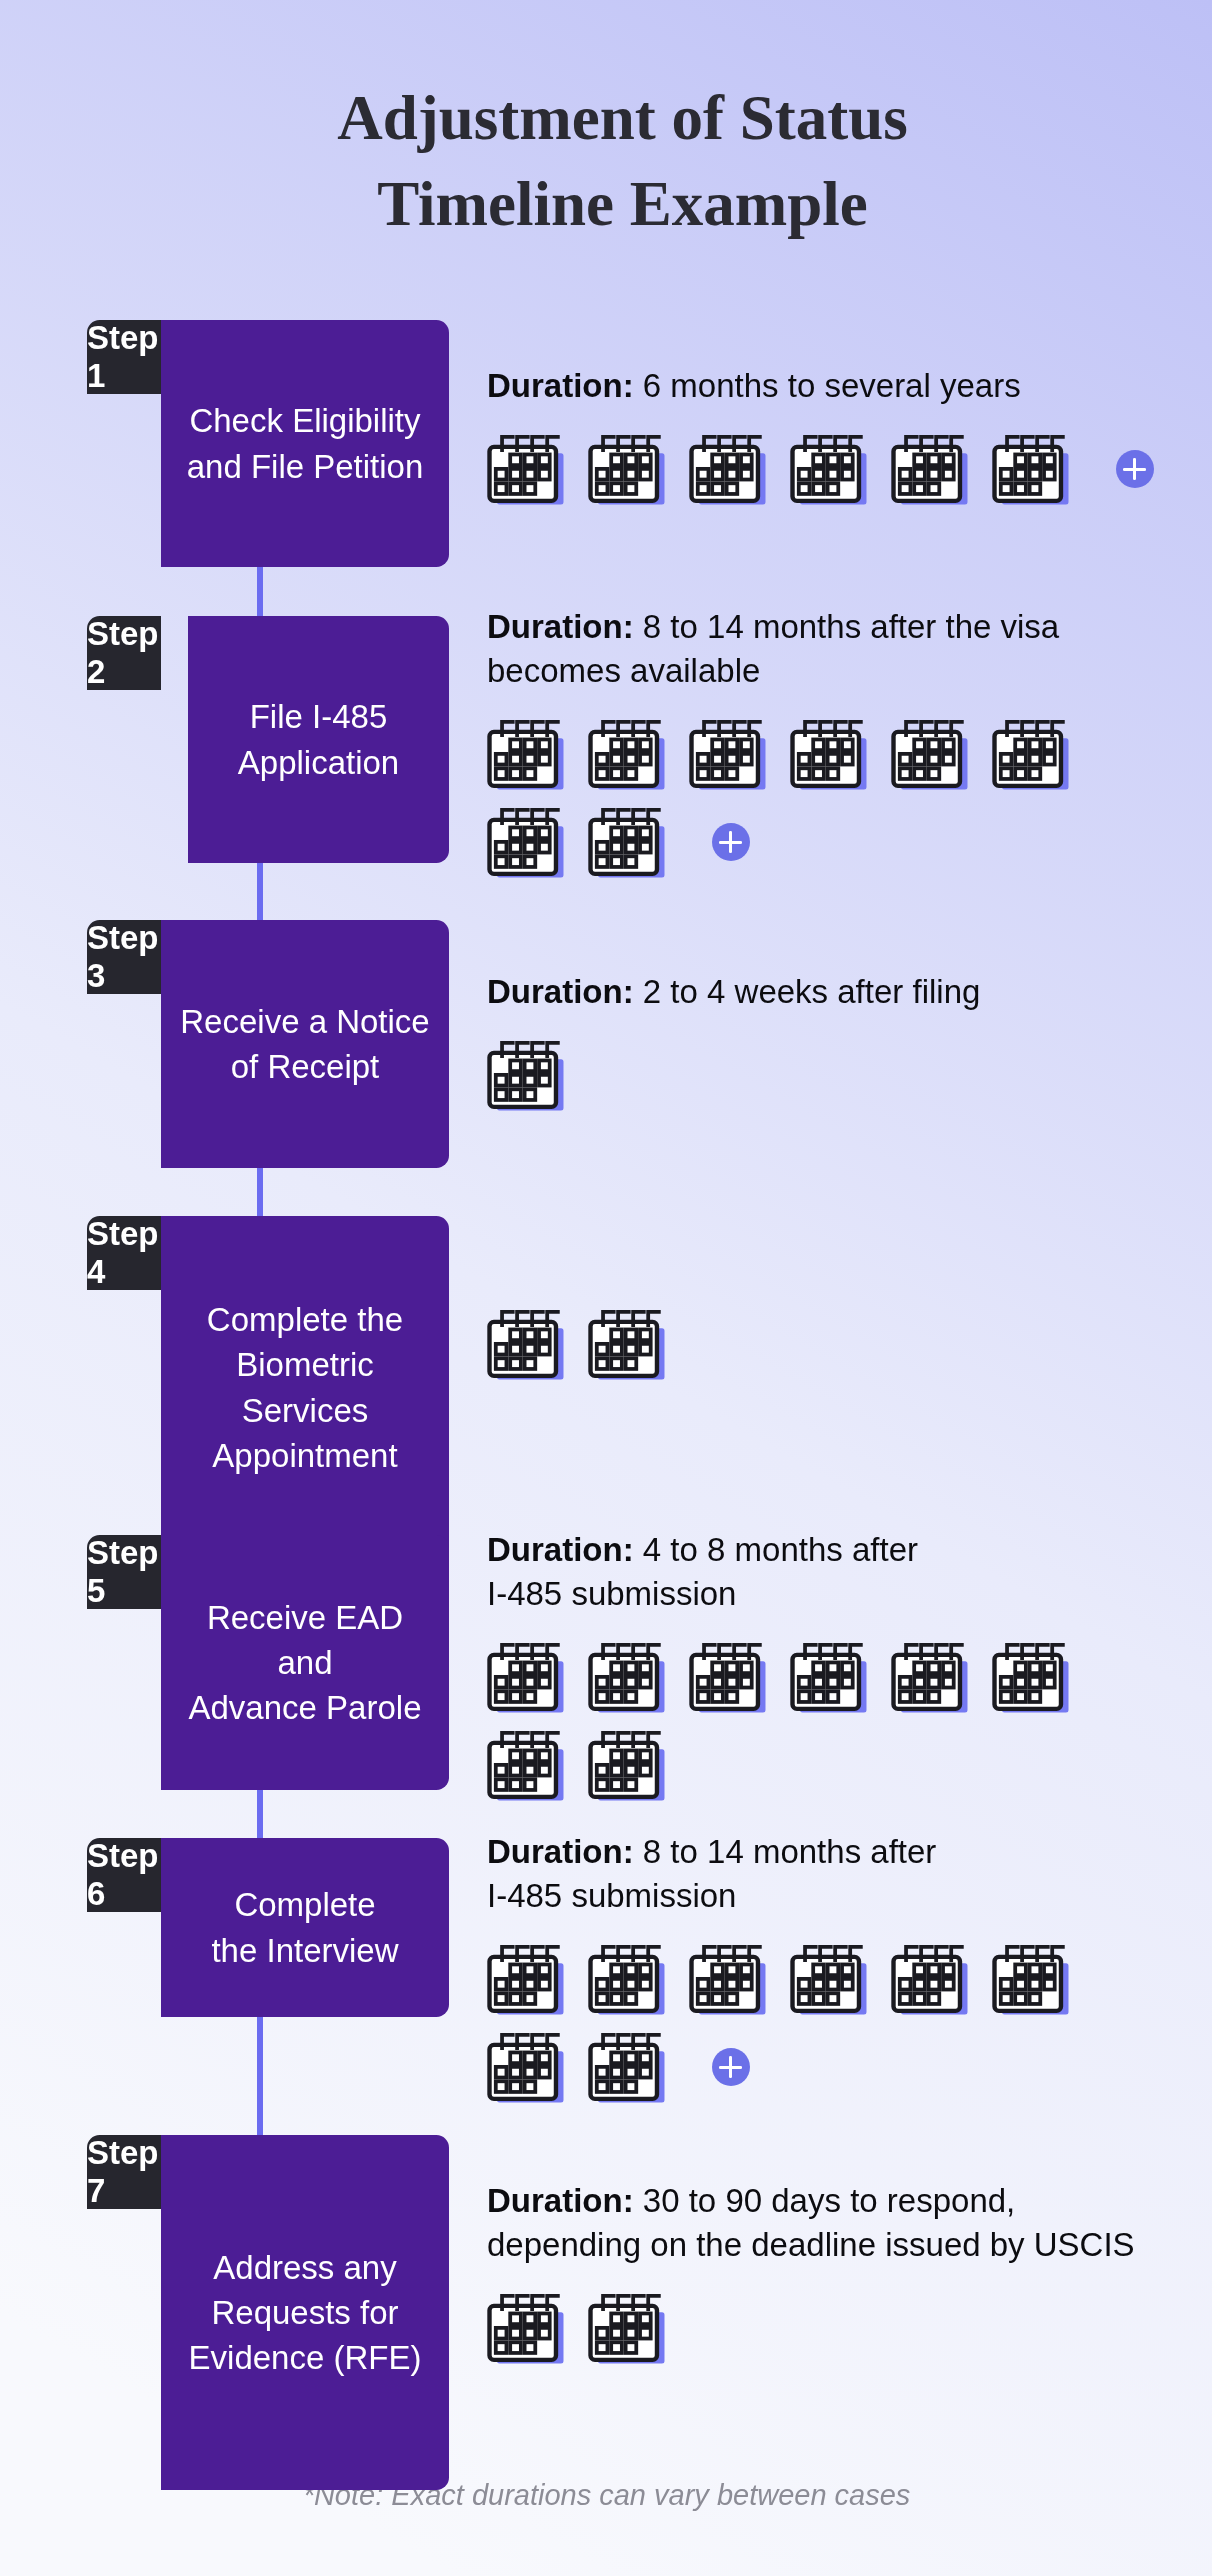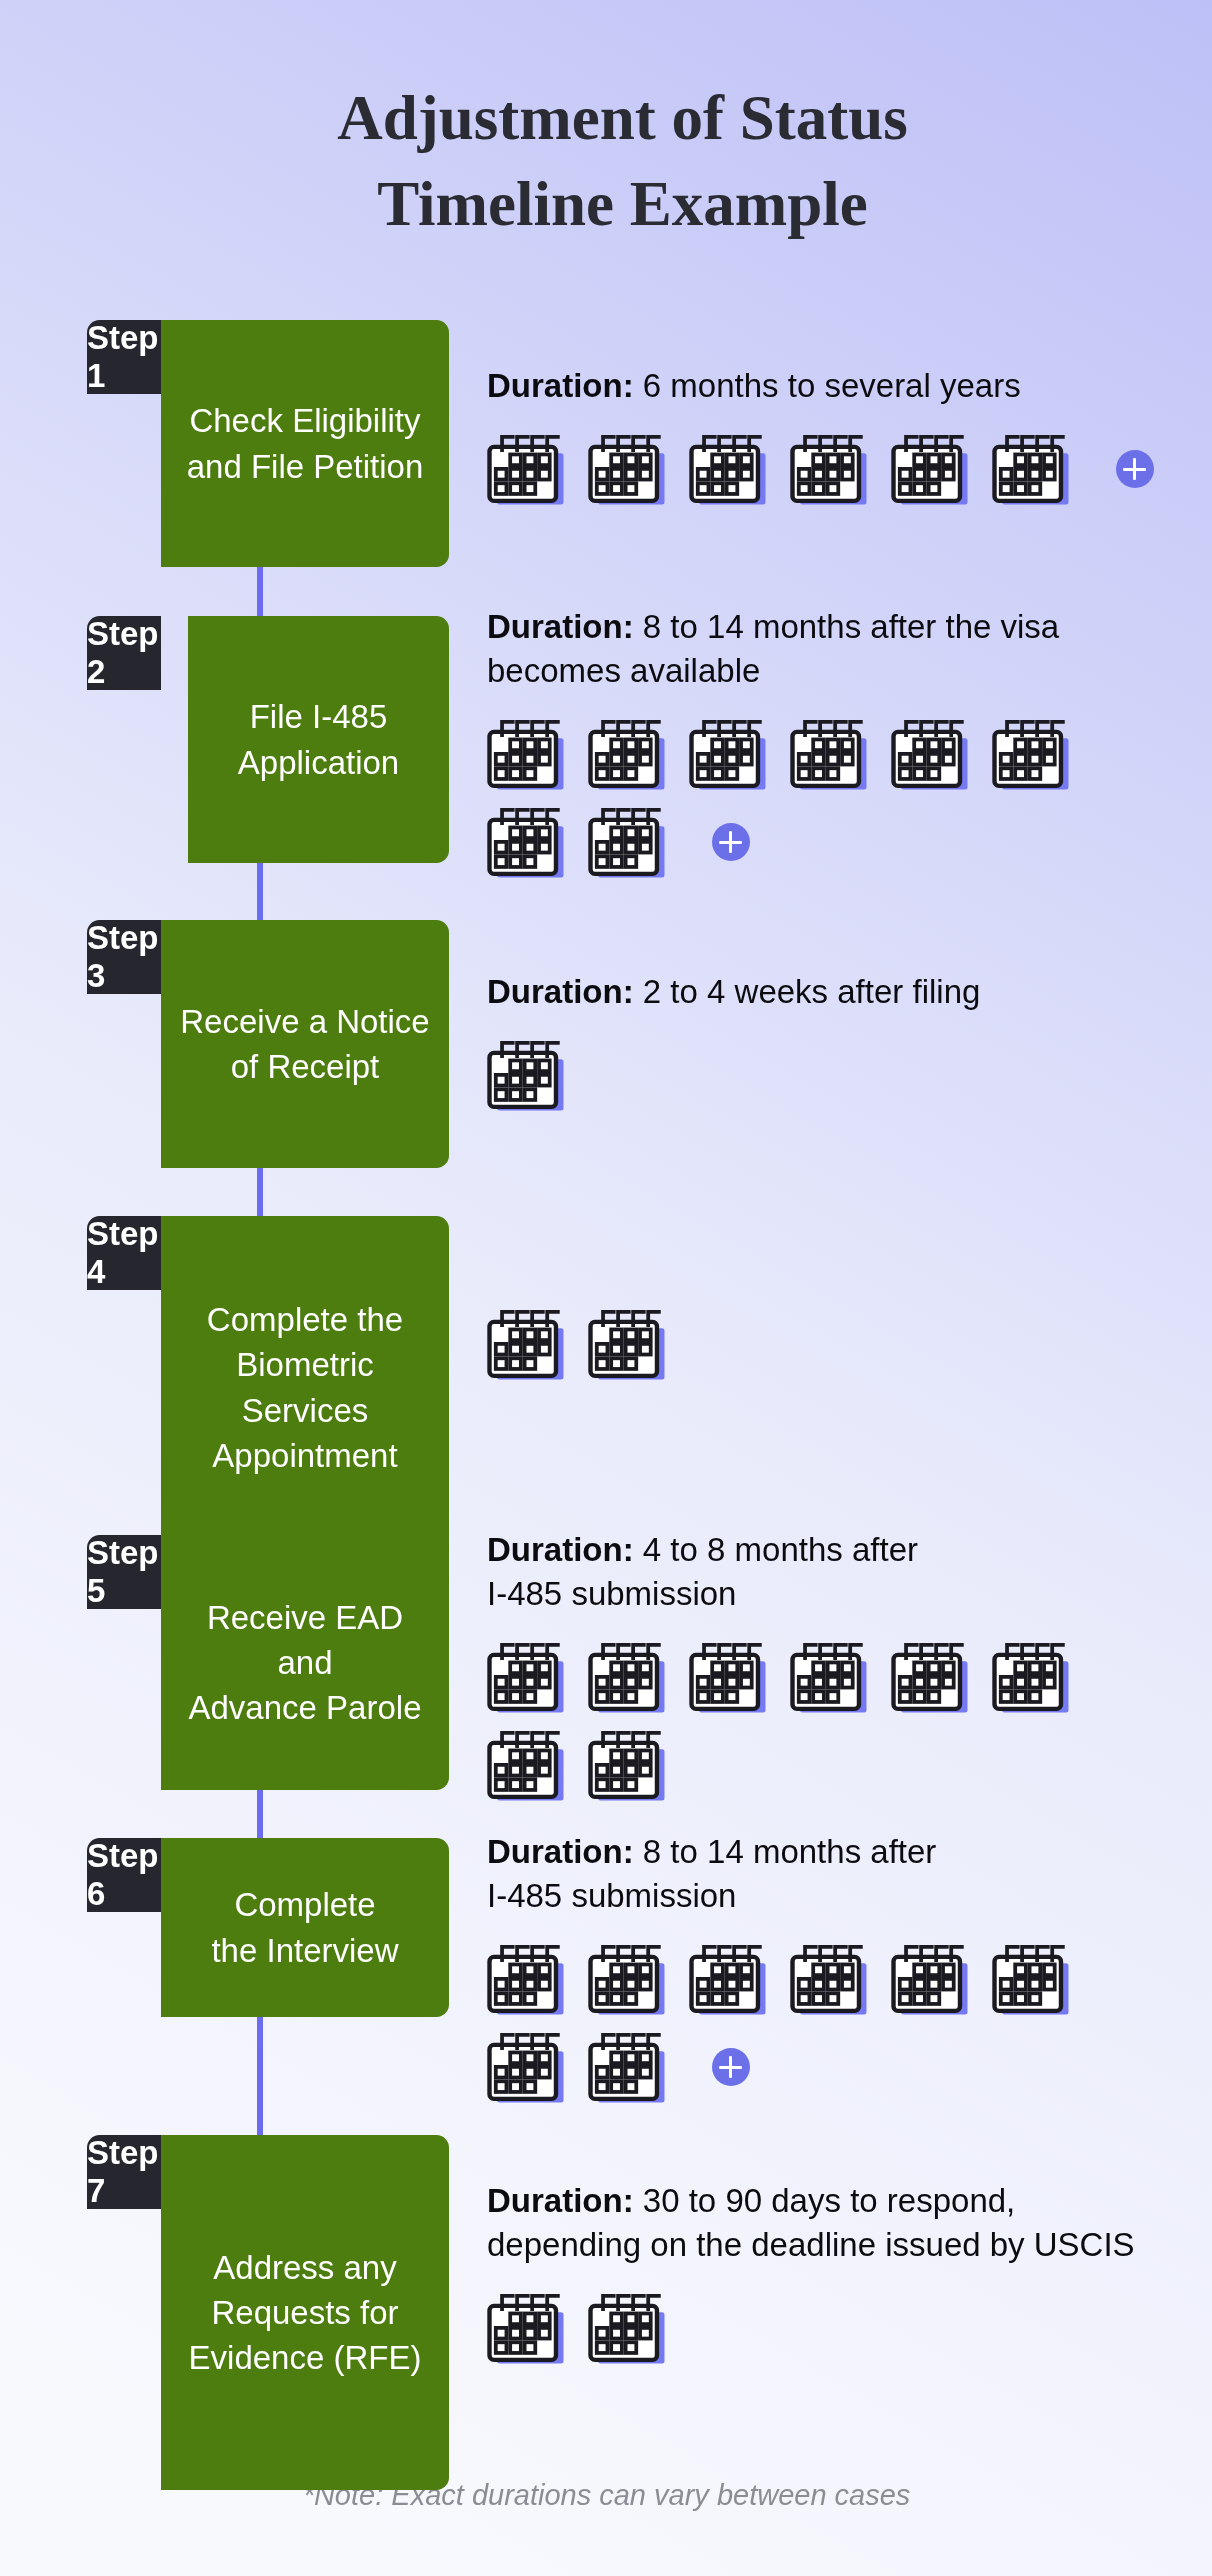--- a/index.html
+++ b/index.html
@@ -25,21 +25,21 @@
     border-radius:12.6px;overflow:hidden;z-index:1;
     display:flex;
     box-shadow:0 0 0 0 transparent;
   }
   .step-header{
     height:74px;flex:0 0 74px;background:#26262e;color:#ffffff;
     display:flex;align-items:center;justify-content:center;
     font-weight:700;font-size:33px;
   }
   .step-body{
-    flex:1 1 auto;background:#4d7c0f;color:#ffffff;
+    flex:1 1 auto;background:#4c1d95;color:#ffffff;
     display:flex;align-items:center;justify-content:center;text-align:center;
     font-size:33px;line-height:1.37;white-space:pre-line;
     padding:6.3px 15px;
   }
   .step-right{
     position:absolute;left:487px;width:698px;z-index:1;
   }
   .duration{
     margin:0;font-size:33px;line-height:1.33;color:#0c0c10;white-space:pre-line;
   }

